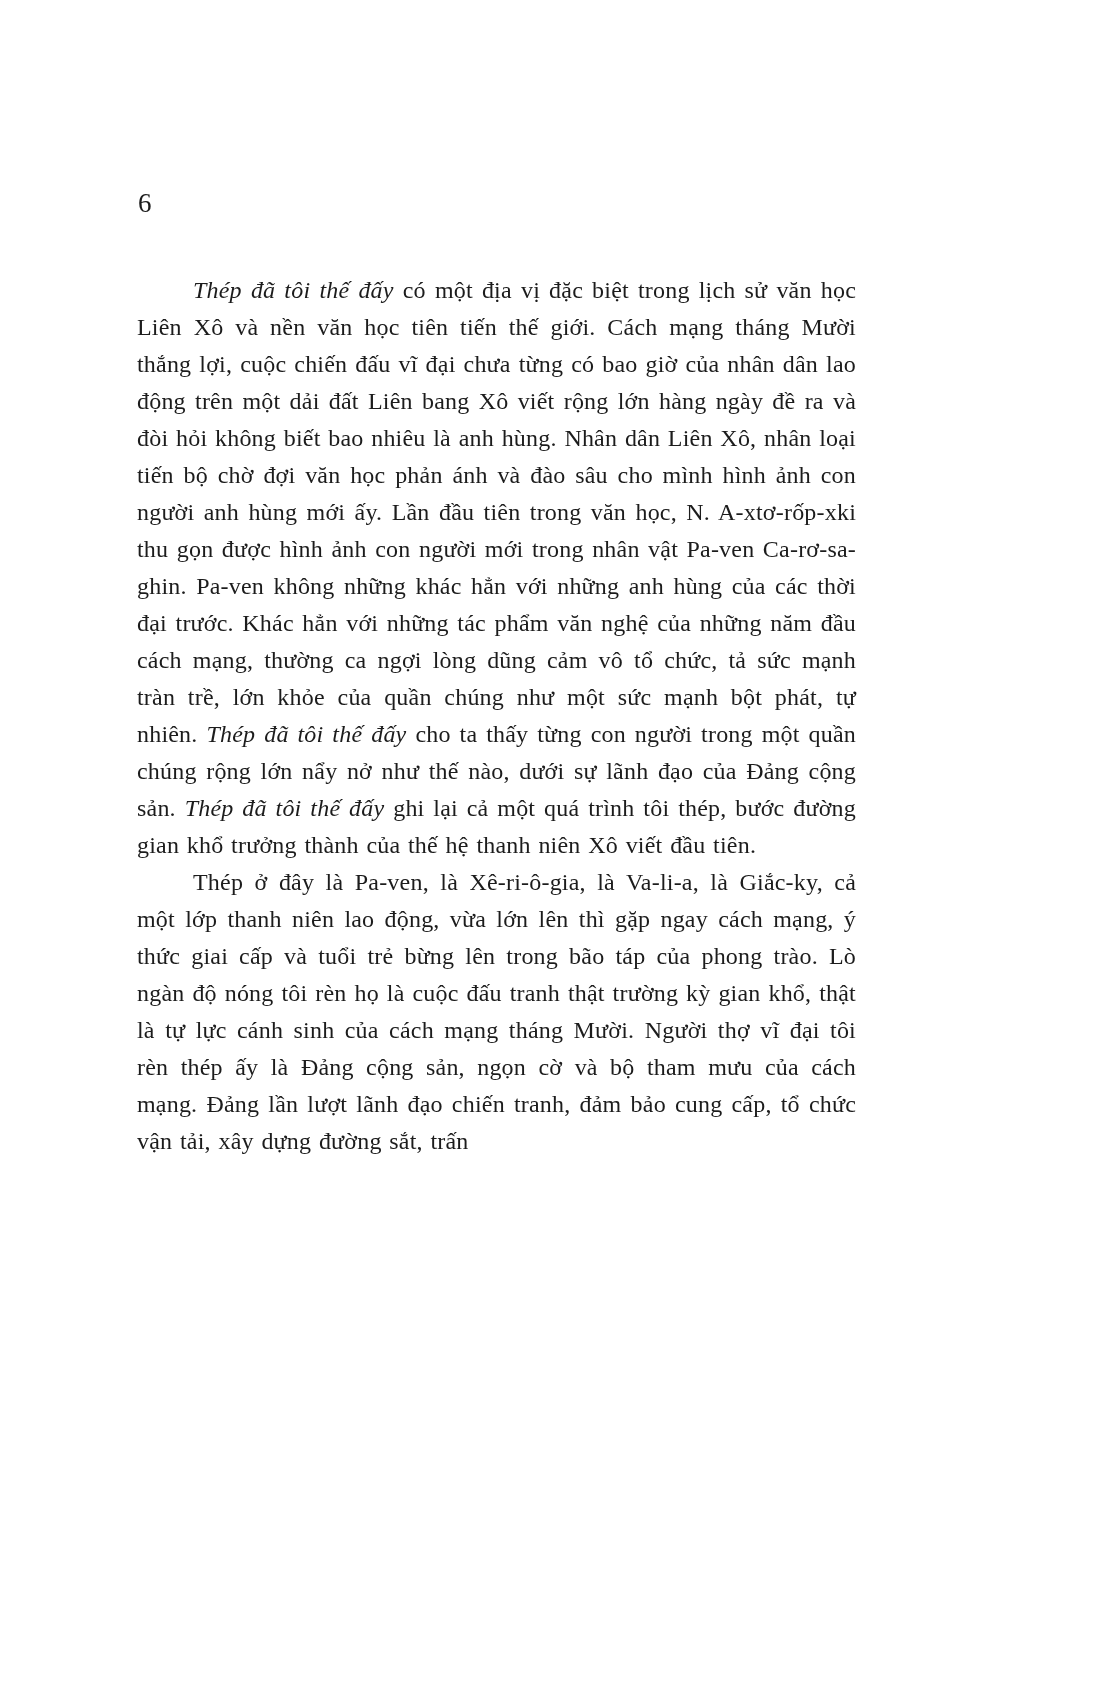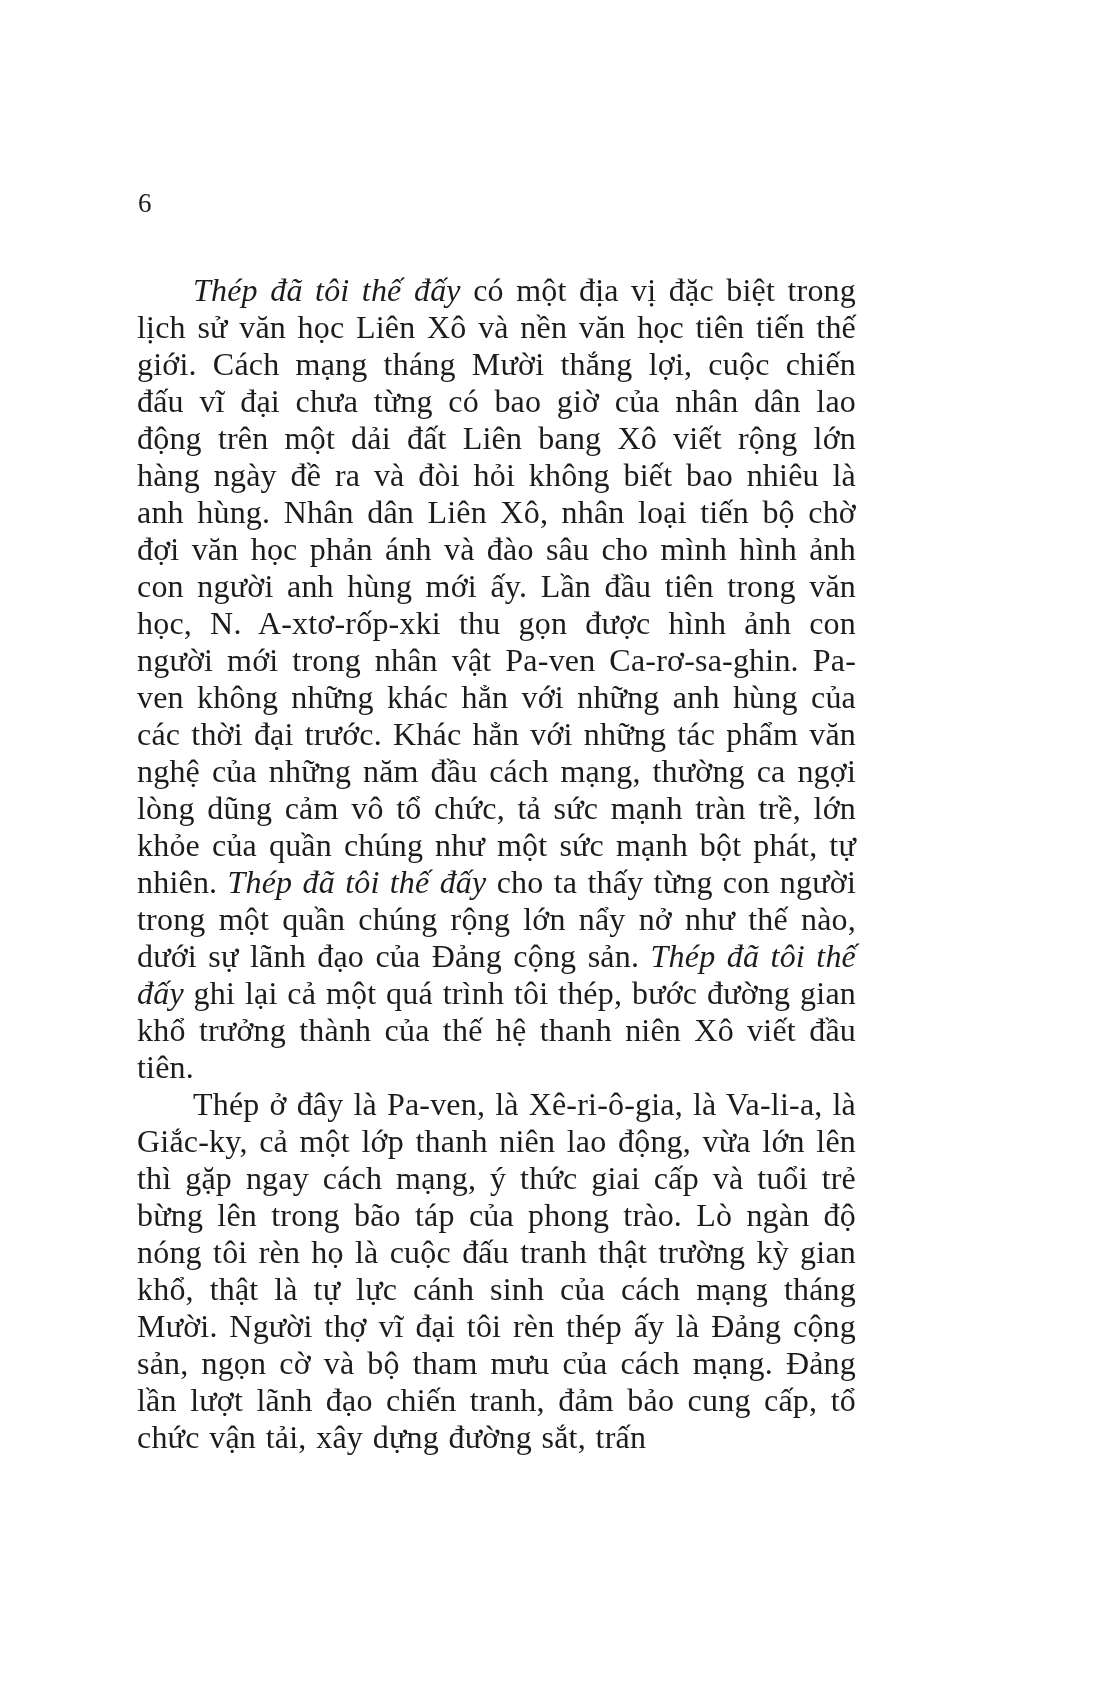--- a/index.html
+++ b/index.html
@@ -19,21 +19,21 @@
     left: 138px;
     top: 190px;
     font-size: 27px;
     line-height: 1;
   }
   .content {
     position: absolute;
     left: 137px;
     top: 272px;
     width: 719px;
-    font-size: 32px;
+    font-size: 24px;
     line-height: 37px;
     text-align: justify;
     text-justify: inter-word;
     letter-spacing: 0.2px;
     word-spacing: 1.5px;
   }
   .content p {
     margin: 0;
     padding: 0;
     text-indent: 56px;

